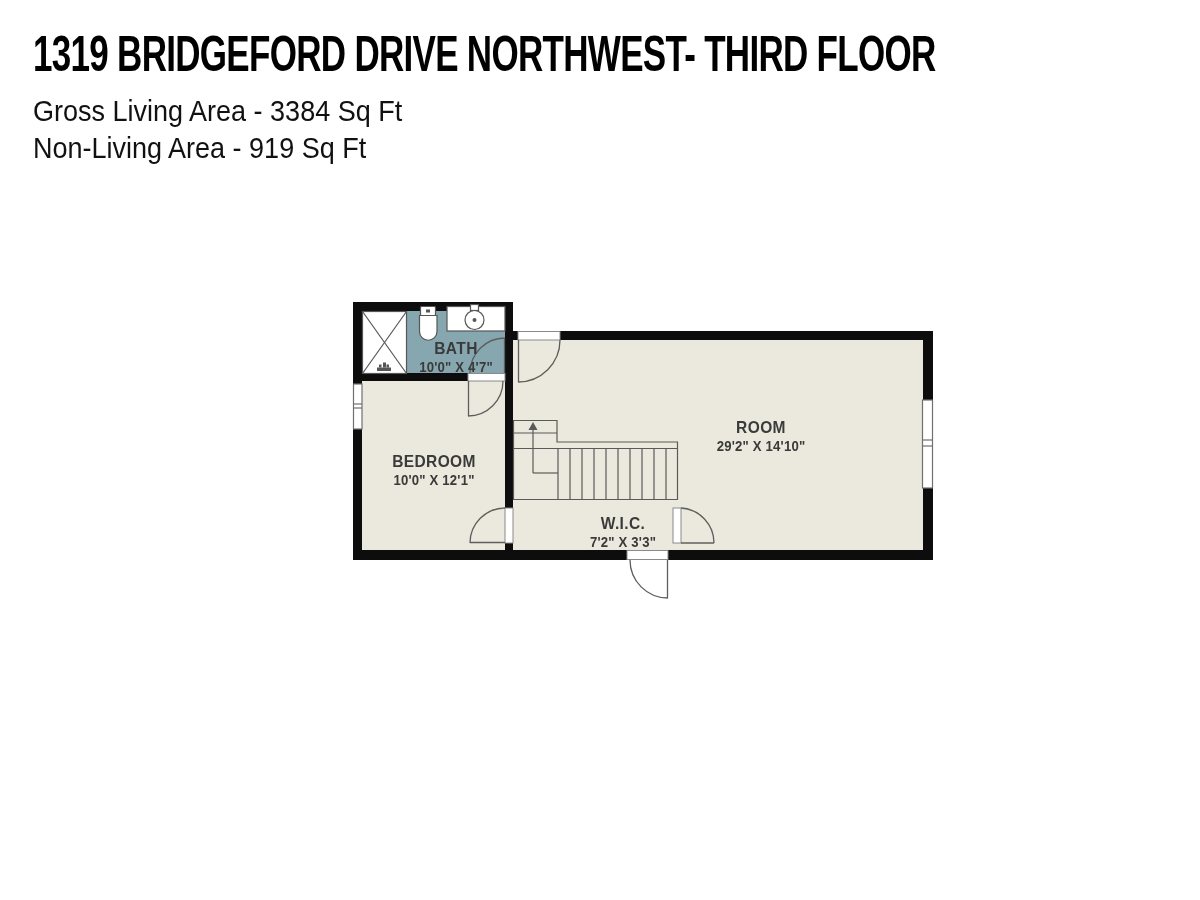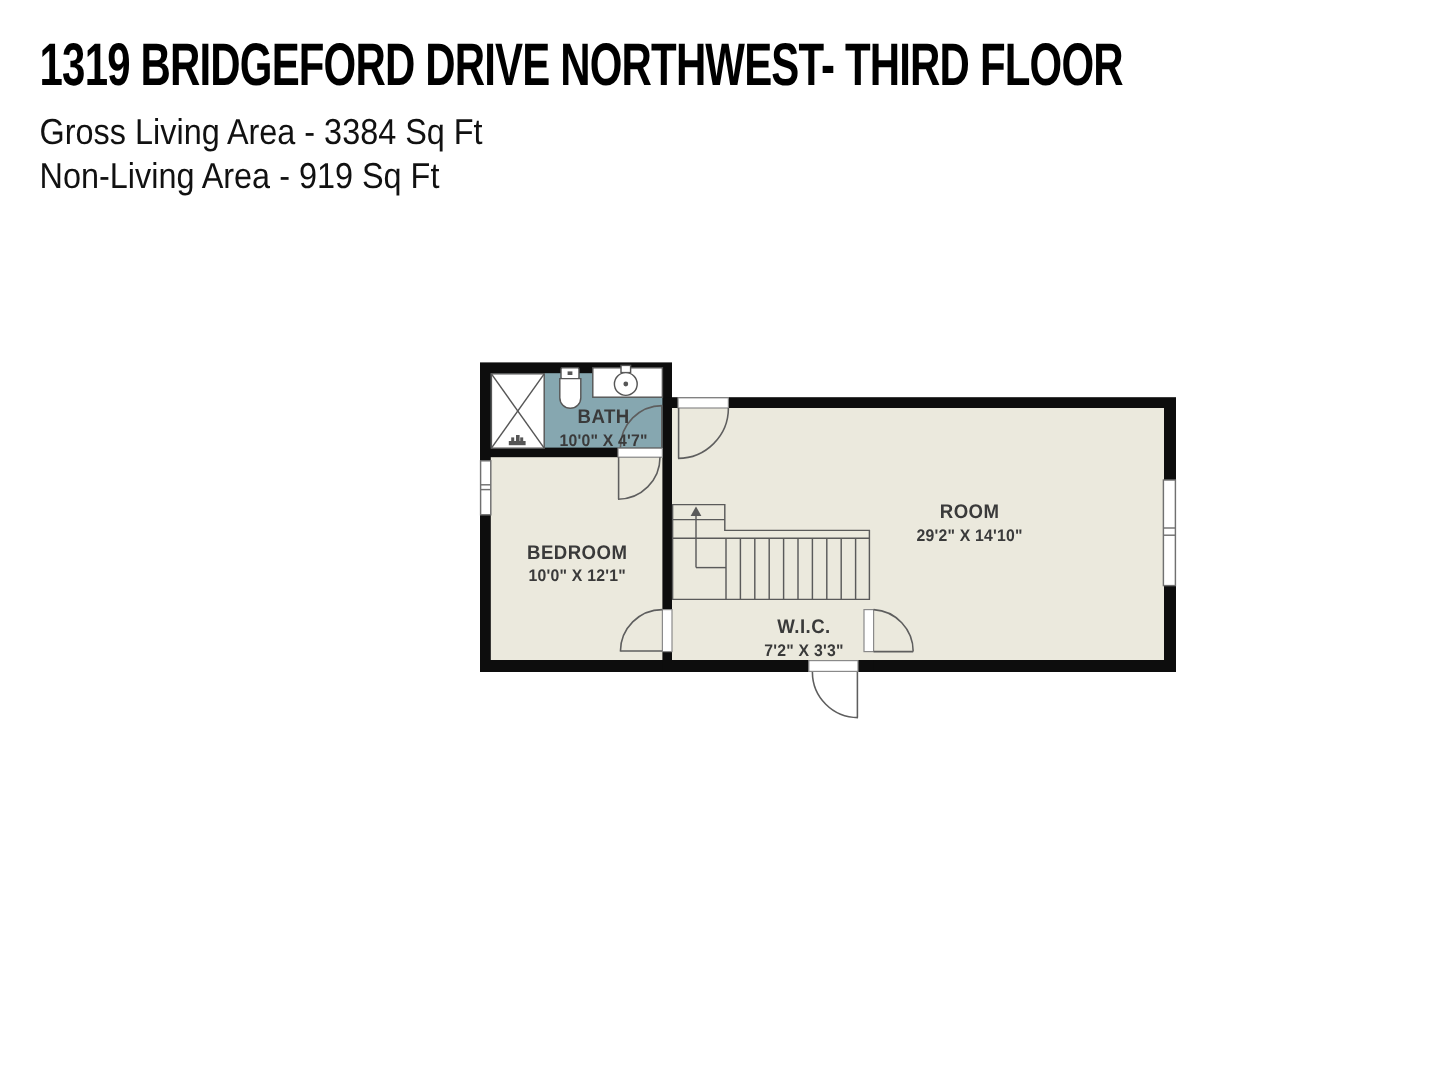--- a/index.html
+++ b/index.html
@@ -10,21 +10,21 @@
     font-weight:700;font-size:50px;line-height:52px;color:#000;
     letter-spacing:-1px;white-space:nowrap;
     transform:scaleX(0.70);transform-origin:left center;
   }
   .hdr-sub{
     font-family:"Liberation Sans",sans-serif;
     font-weight:400;font-size:30px;line-height:37px;color:#111;
     white-space:nowrap;transform:scaleX(0.90);transform-origin:left center;
   }
   .hdr-sub.first{margin-top:12px;}
-  .plan{position:absolute;left:0;top:0;width:1020px;height:900px;margin-left:47px;}
+  .plan{position:absolute;left:0;top:0;width:1020px;height:900px;}
   .plan svg{position:absolute;left:0;top:0;}
   .room-label{
     position:absolute;text-align:center;color:#3a3a3a;
     transform:translate(-50%,-50%) scaleX(0.94);
     font-family:"Liberation Sans",sans-serif;font-weight:700;
     white-space:nowrap;
   }
   .room-label .rname{font-size:16.5px;line-height:20px;letter-spacing:0.4px;}
   .room-label .rdims{font-size:14px;line-height:19px;letter-spacing:0.2px;}
 </style>

